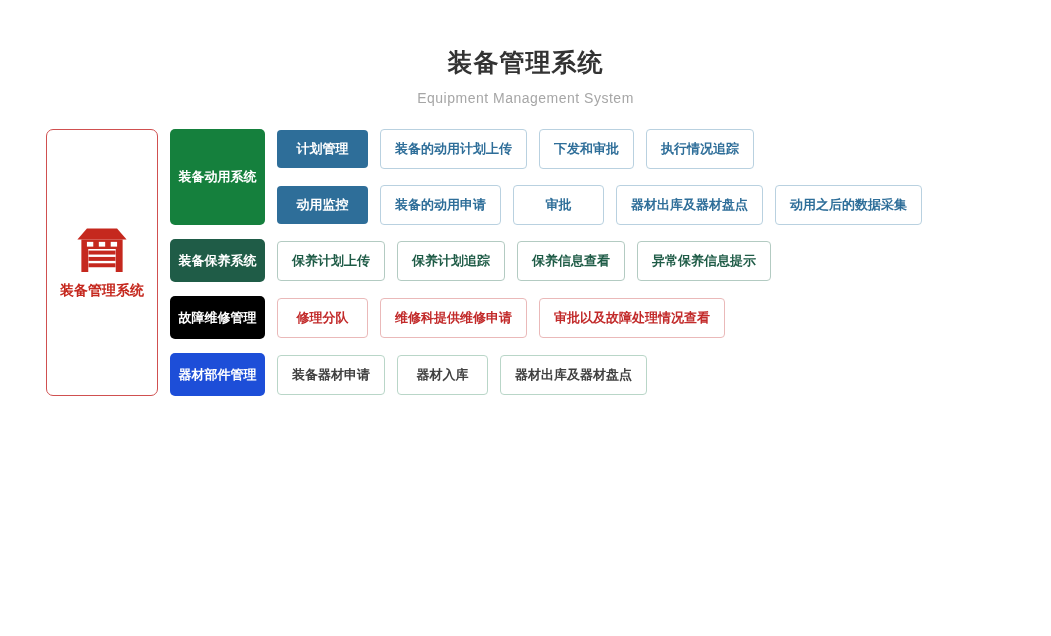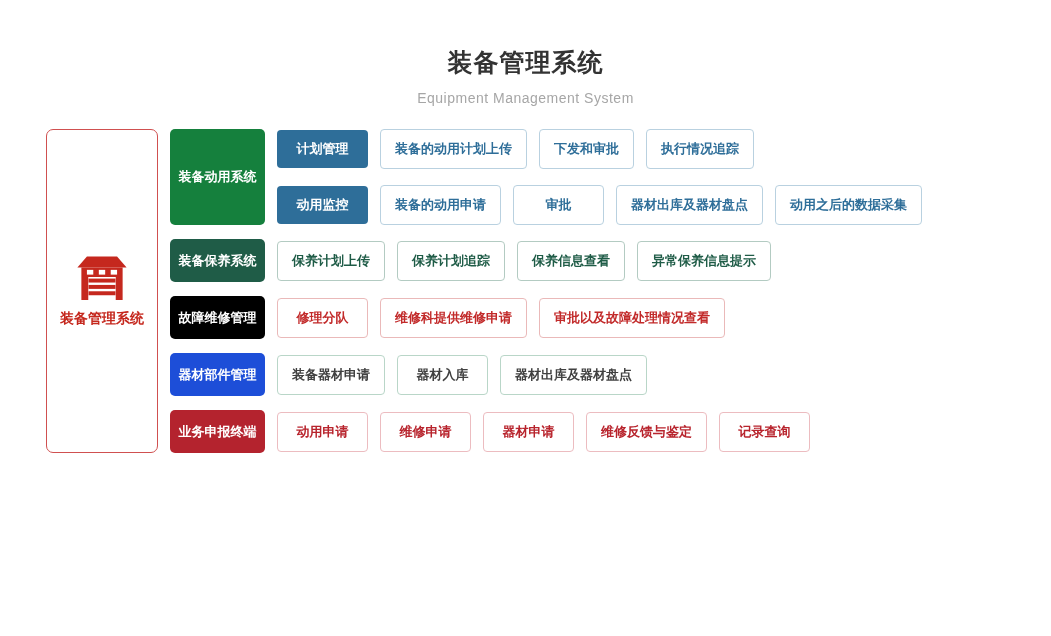--- a/index.html
+++ b/index.html
@@ -129,24 +129,16 @@
       </div>
 
 
       <div class="row">
         <div class="cat green">器材部件管理</div>
         <div class="box green">装备器材申请</div>
         <div class="box green">器材入库</div>
         <div class="box green">器材出库及器材盘点</div>
       </div>
 
-      <div class="row">
-        <div class="cat dred">业务申报终端</div>
-        <div class="box dred">动用申请</div>
-        <div class="box dred">维修申请</div>
-        <div class="box dred">器材申请</div>
-        <div class="box dred">维修反馈与鉴定</div>
-        <div class="box dred">记录查询</div>
-      </div>
 
     </div>
   </div>
 </div>
 
 </body></html>

